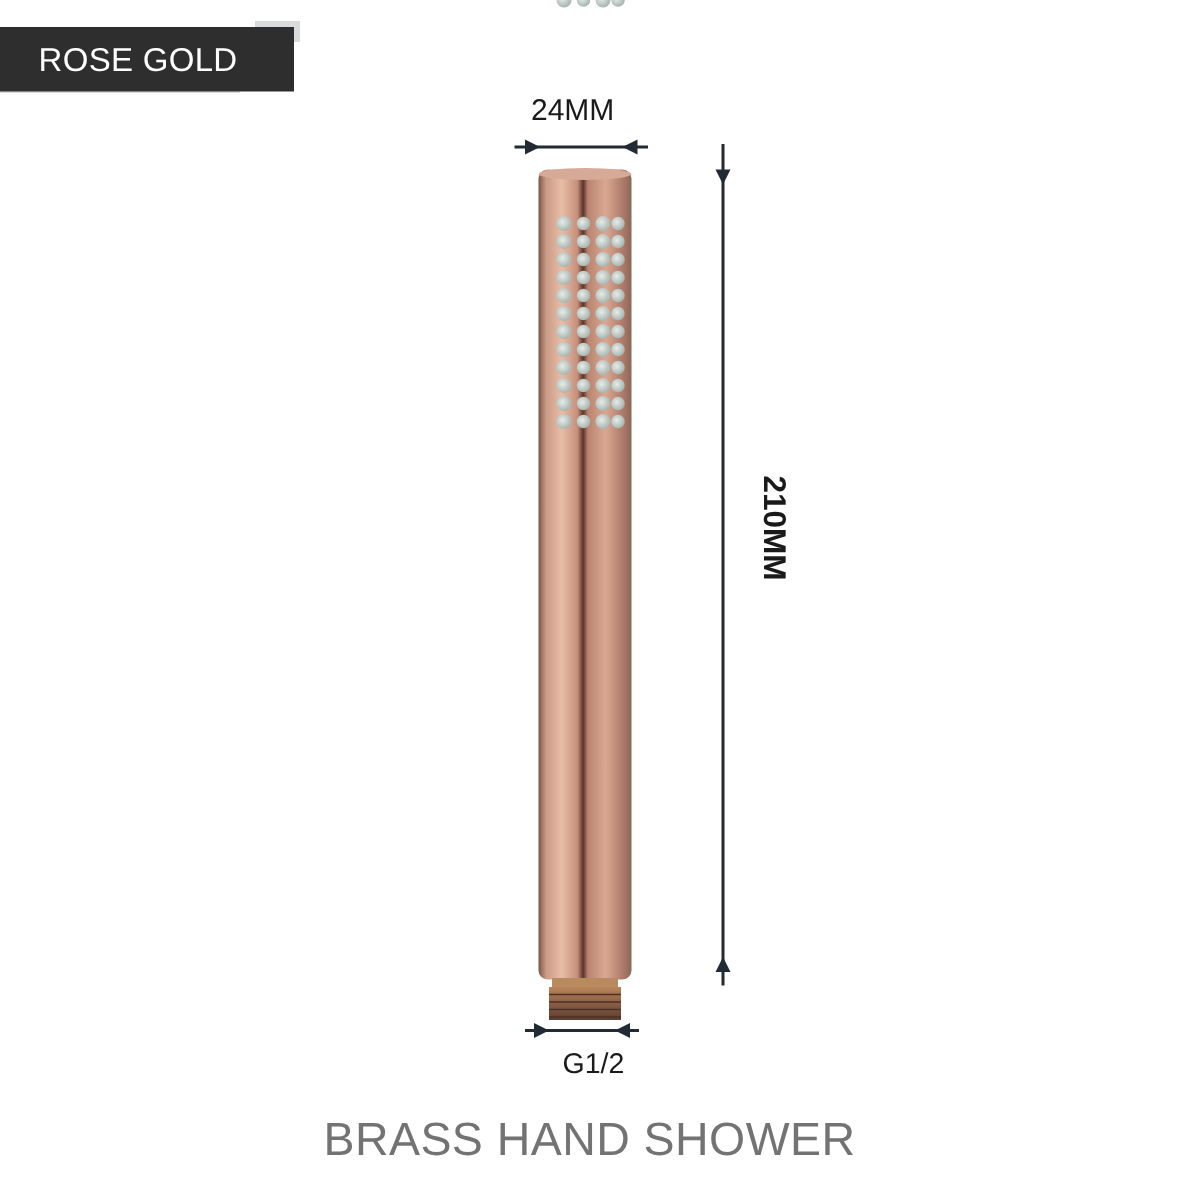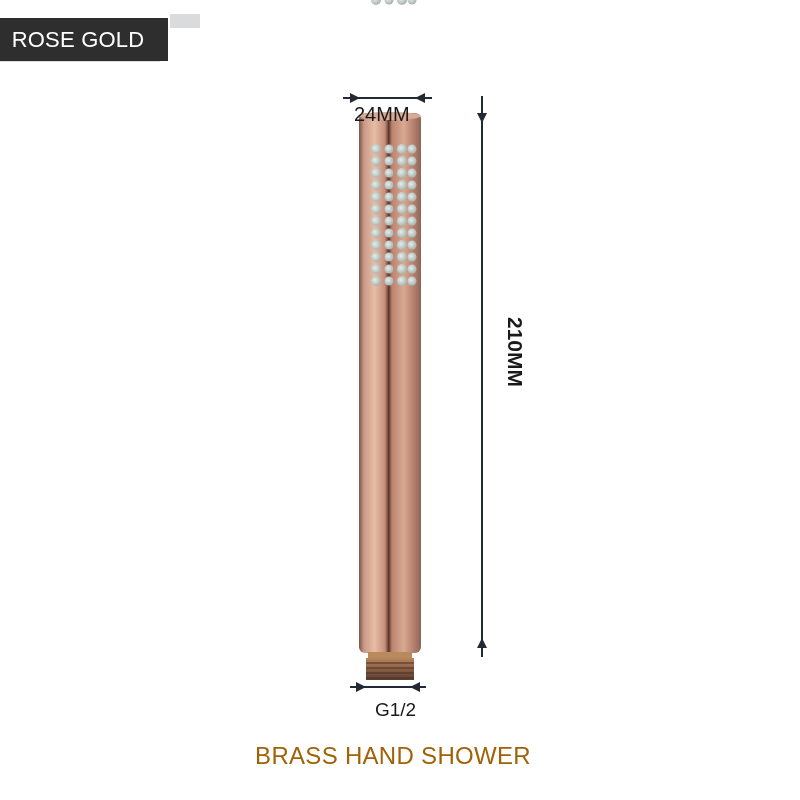--- a/index.html
+++ b/index.html
@@ -10,32 +10,32 @@
     }
     .badge-shadow {
       position: absolute; left: 170px; top: 14px; width: 30px; height: 14px;
       background: #d9dbdc;
     }
     .badge-underline {
       position: absolute; left: 0; top: 58px; width: 160px; height: 4px;
       background: #d9dbdc;
     }
     .badge {
-      position: absolute; left: 0; top: 18px; width: 168px; height: 43px;
+      position: absolute; left: 0; top: 18px; width: 196px; height: 43px;
       background: #2e2e2e; color: #ffffff;
       display: flex; align-items: center; justify-content: center;
       font-size: 22px; letter-spacing: 0.2px;
       box-sizing: border-box; padding-right: 12px;
     }
     .dim-text {
       position: absolute; color: #1a1a1a; font-size: 20px;
     }
     .title {
       position: absolute; left: 0; width: 786px; top: 742px; text-align: center;
-      font-size: 24px; color: #a16207; letter-spacing: 0.3px;
+      font-size: 31px; color: #737373; letter-spacing: 0.3px;
     }
     .vert-label {
       position: absolute; left: 470px; top: 340px;
       transform: rotate(90deg); transform-origin: center center;
       font-size: 21px; color: #1a1a1a; font-weight: bold;
       width: 90px; text-align: center;
     }
     svg { position: absolute; left: 0; top: 0; }
   </style>
 </head>
@@ -114,16 +114,16 @@
     <polygon points="482,638 477,648 487,648" stroke="none"></polygon>
   </g>
 
   <g stroke="#222a33" fill="#222a33">
     <line x1="350" y1="687" x2="426" y2="687" stroke-width="2"></line>
     <polygon points="366,687 356,682 356,692" stroke="none"></polygon>
     <polygon points="410,687 420,682 420,692" stroke="none"></polygon>
   </g>
 </svg>
 
-<div class="dim-text" style="left:354px; top:63px;margin-top:40px;">24MM</div>
+<div class="dim-text" style="left:354px; top:63px;">24MM</div>
 <div class="vert-label">210MM</div>
 <div class="dim-text" style="left:375px; top:699px; font-size:19px;">G1/2</div>
 <div class="title">BRASS HAND SHOWER</div>
 
 </body></html>

